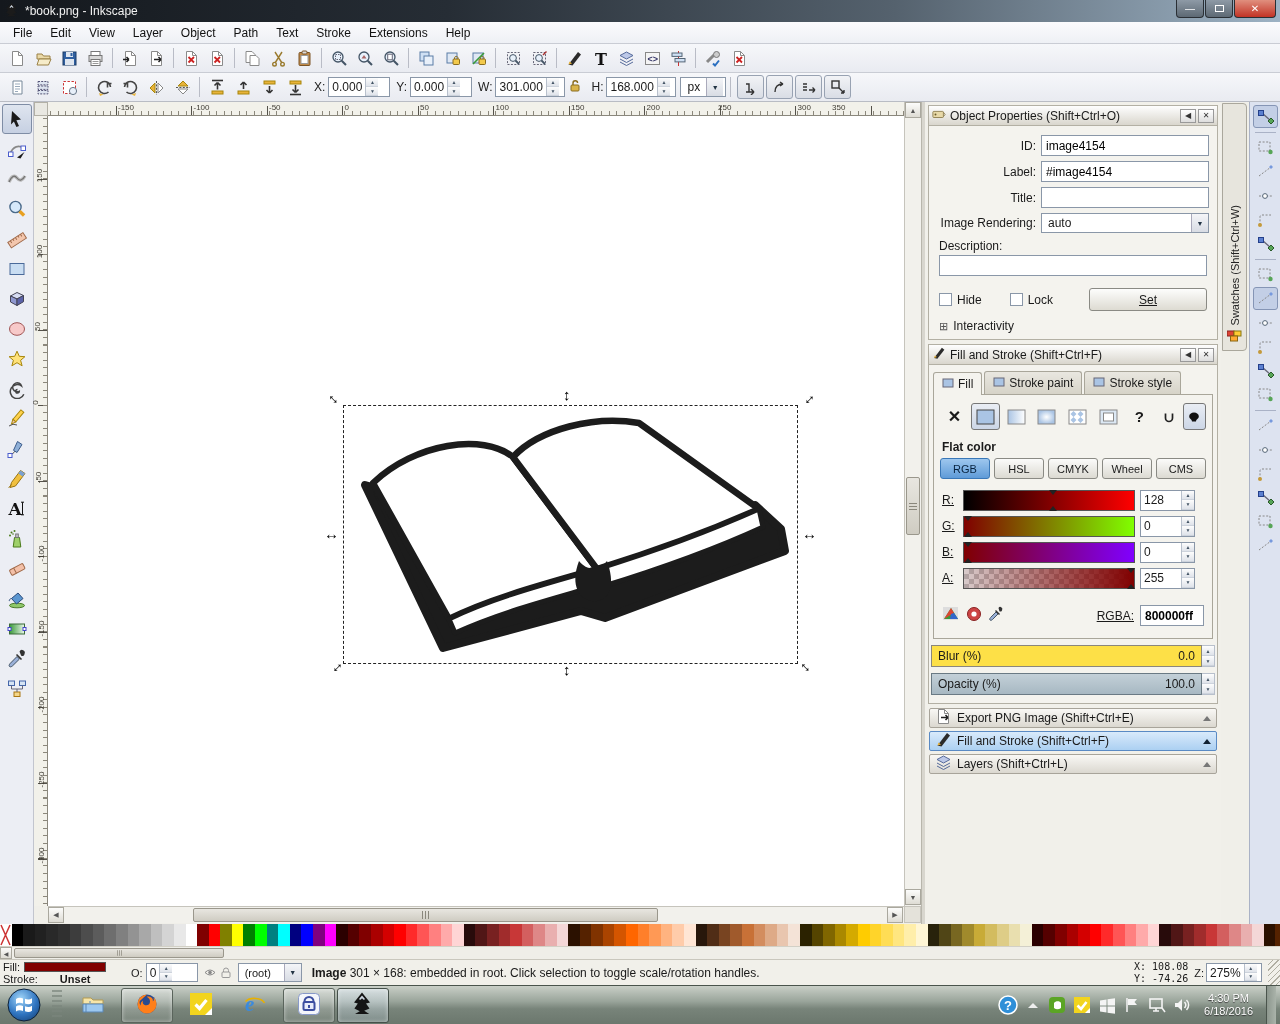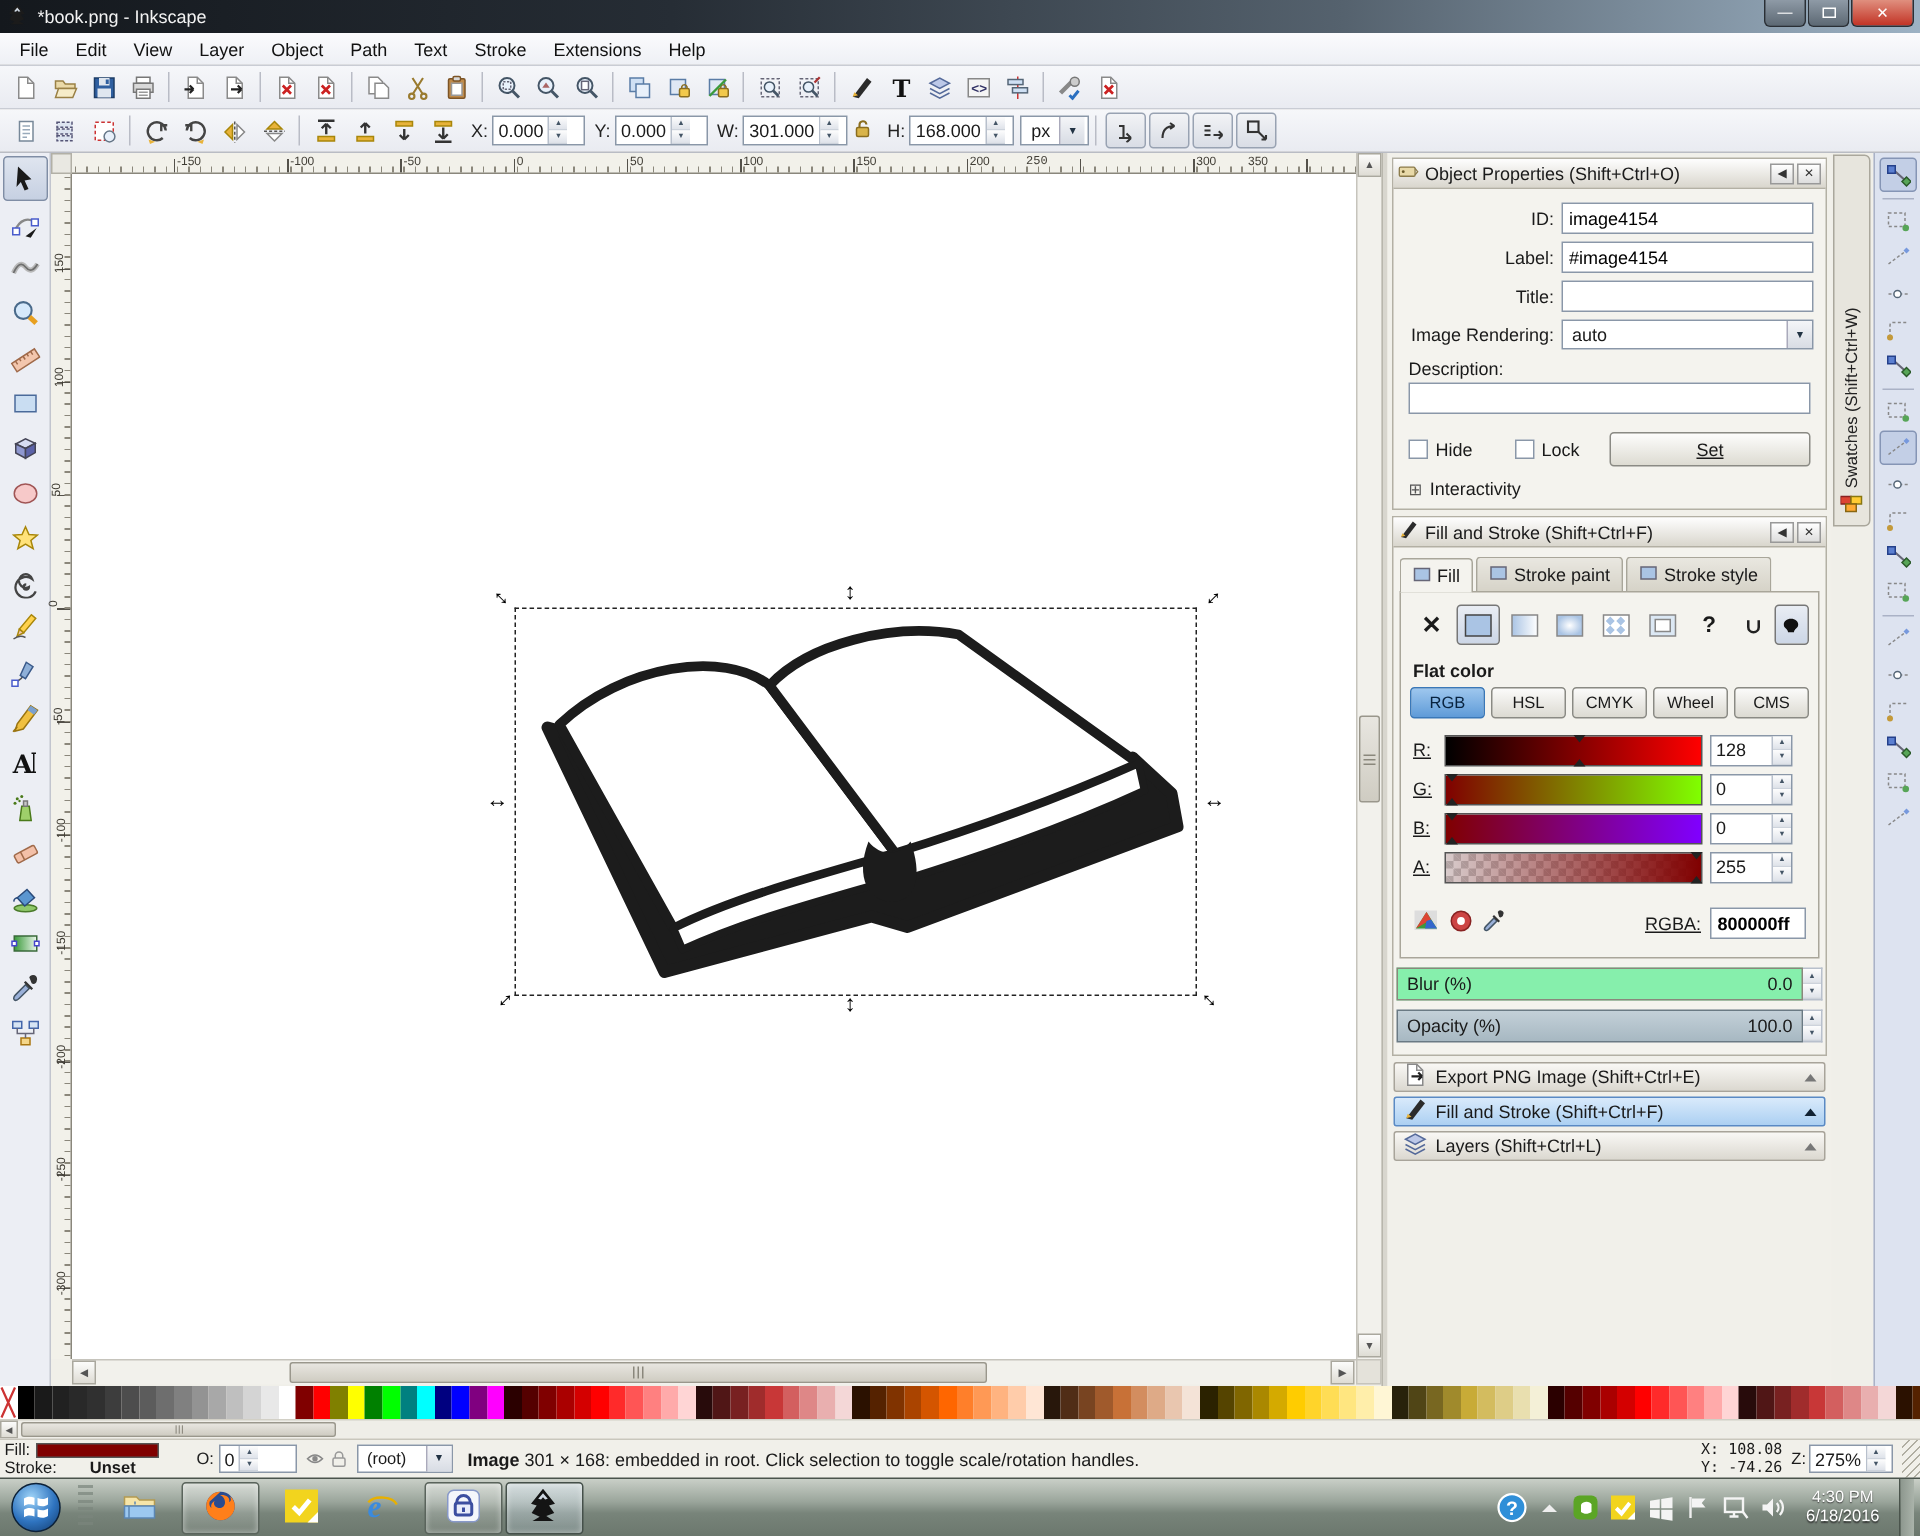--- a/index.html
+++ b/index.html
@@ -90,21 +90,21 @@
 .sl-g{background:linear-gradient(90deg,#800000,#80ff00)}
 .sl-b{background:linear-gradient(90deg,#800000,#8000ff)}
 .sl-a{background-image:linear-gradient(90deg,rgba(128,0,0,.1),#800000),linear-gradient(45deg,#b8b8b8 25%,transparent 25%,transparent 75%,#b8b8b8 75%),linear-gradient(45deg,#b8b8b8 25%,#e2e2e2 25%,#e2e2e2 75%,#b8b8b8 75%);background-size:100% 100%,10px 10px,10px 10px;background-position:0 0,0 0,5px 5px}
 .marker{position:absolute;top:-1px;width:9px;height:21px}
 .marker:before,.marker:after{content:"";position:absolute;left:0;border-left:4.5px solid transparent;border-right:4.5px solid transparent}
 .marker:before{top:0;border-top:5px solid #222}
 .marker:after{bottom:0;border-bottom:5px solid #222}
 #pickrow{display:flex;align-items:center;margin:14px 4px 6px;gap:6px}
 #pickrow .spacer{flex:1}
 .barrow{display:flex;align-items:center;margin:6px 2px 0}
-.bar{flex:1;height:22px;border:1px solid #8a877c;background:#86efac;display:flex;align-items:center;padding:0 6px}
+.bar{flex:1;height:22px;border:1px solid #8a877c;background:#fde047;display:flex;align-items:center;padding:0 6px}
 .bar .blab{flex:1}
 .bar.filled{background:linear-gradient(#c3d0d8,#a7b8c2);border-color:#6a7a84}
 
 .dockbar{height:20px;border:1px solid #a8a49a;border-radius:2px;background:linear-gradient(#f9f8f5,#dbd8d0);display:flex;align-items:center;padding:0 5px;margin:3px 1px;font-size:12px;gap:5px}
 .dockbar .dlab{flex:1}
 .dockbar.active{background:linear-gradient(#d9eafb,#acd0f2);border-color:#5a8ac4}
 .uparrow{width:0;height:0;border-left:4px solid transparent;border-right:4px solid transparent;border-bottom:5px solid #777}
 .dockbar.active .uparrow{border-bottom-color:#123}
 
 #swtab{left:1222px;top:103px;width:25px;height:248px;background:#e7e5dd;border:1px solid #aaa79c;border-radius:0 4px 4px 0;display:flex;flex-direction:column;align-items:center;justify-content:flex-end;padding:4px 0}
@@ -650,21 +650,21 @@
 <div id="corner" class="abs"></div>
 <div id="hruler" class="abs">
     <span class="rlabel" style="left: 70px;">-150</span>
     <span class="rlabel" style="left: 145.5px;">-100</span>
     <span class="rlabel" style="left: 221px;">-50</span>
     <span class="rlabel" style="left: 296.5px;">0</span>
     <span class="rlabel" style="left: 372px;">50</span>
     <span class="rlabel" style="left: 447.5px;">100</span>
     <span class="rlabel" style="left: 523px;">150</span>
     <span class="rlabel" style="left: 598.5px;">200</span>
-    <span class="rlabel" style="left: 636px; font-family: Liberation Mono, monospace;">250</span>
+    <span class="rlabel" style="left: 670px;">250</span>
     <span class="rlabel" style="left: 749.5px;">300</span>
     <span class="rlabel" style="left: 784px;">350</span>
   </div>
 <div id="vruler" class="abs">
     <span class="rvlabel" style="top: 55px;">150</span>
     <span class="rvlabel" style="top: 130.5px;">100</span>
     <span class="rvlabel" style="top: 206px;">50</span>
     <span class="rvlabel" style="top: 281.5px;">0</span>
     <span class="rvlabel" style="top: 357px;">-50</span>
     <span class="rvlabel" style="top: 432.5px;">-100</span>
@@ -752,21 +752,21 @@
             <span class="carrow">▼</span>
           </div>
       </div>
       <div style="margin:6px 8px 2px">Description:</div>
       <div style="margin:0 8px"><input class="tfield" style="width: 100%;" value=""></div>
       <div style="display:flex;align-items:center;margin:12px 8px 4px">
         <span class="check"></span>
           <span>Hide</span>
         <span class="check" style="margin-left:28px"></span>
           <span>Lock</span>
-        <div class="button" style="margin-left:auto;width:134px">
+        <div class="button" style="margin-left:auto;width:118px">
             <span style="text-decoration:underline">Set</span>
           </div>
       </div>
       <div style="display:flex;align-items:center;margin:8px 8px 0;gap:5px">
         <span style="color:#555;font-size:11px">⊞</span>
         <span>Interactivity</span>
       </div>
     </div>
   </div>
 

